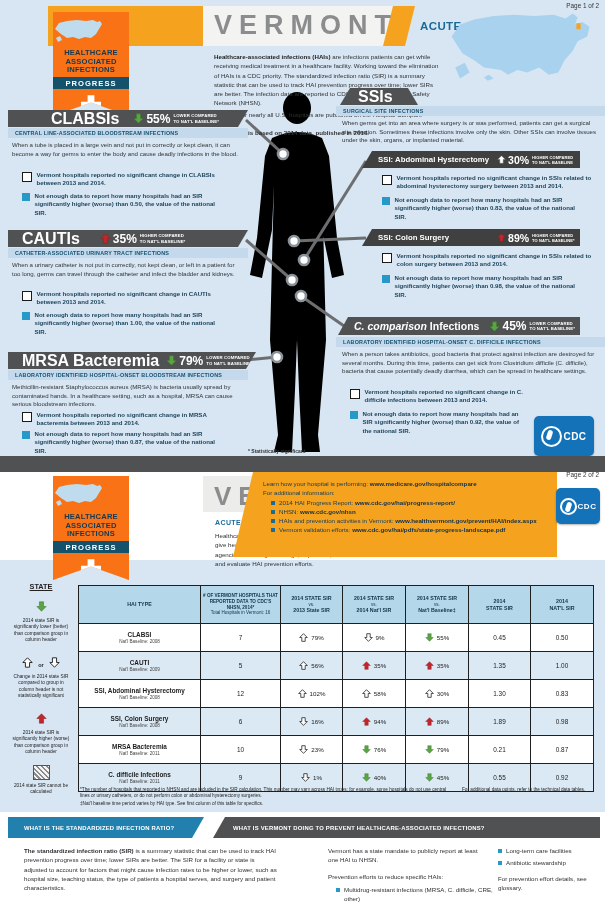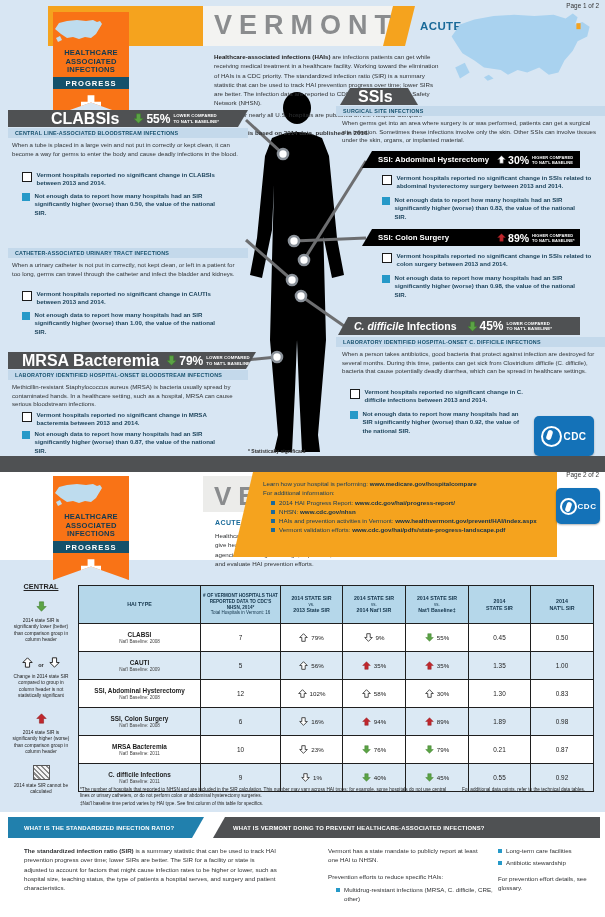--- a/index.html
+++ b/index.html
@@ -23,21 +23,21 @@
   .badge .mapbox{margin:5px auto 2px;width:52px;height:26px;}
   .badge .bt{font-size:7.6px;font-weight:bold;color:#123a52;text-align:center;line-height:1.15;letter-spacing:.2px;}
   .badge .band{margin-top:2px;background:#14516b;color:#fff;font-size:7.6px;font-weight:bold;
                text-align:center;letter-spacing:1px;padding:1.5px 0;}
   .cross{width:20px;height:20px;background:#fff;margin:6px auto 0;
          clip-path:polygon(33% 0,67% 0,67% 33%,100% 33%,100% 67%,67% 67%,67% 100%,33% 100%,33% 67%,0 67%,0 33%,33% 33%);}
   
   .secbar{height:17px;background:#4f5153;color:#fff;display:flex;align-items:center;
           clip-path:polygon(0 0,100% 0,calc(100% - 10px) 100%,0 100%);}
   .secbar.rside{clip-path:polygon(10px 0,100% 0,100% 100%,0 100%);}
-  .secbar.maroon{background:#000000;height:17px;}
+  .secbar.maroon{background:#404040;height:17px;}
   .sec-title{font-size:16px;font-weight:bold;white-space:nowrap;}
   .sec-title .it{font-style:italic;}
   .sub-title{font-size:7.8px;font-weight:bold;white-space:nowrap;}
   .pct{font-size:12px;font-weight:bold;margin:0 3px 0 2px;}
   .cmp{font-size:4.3px;font-weight:bold;line-height:1.25;letter-spacing:.1px;}
   .ssitab{height:17px;background:#4f5153;color:#fff;display:flex;align-items:center;
           clip-path:polygon(10px 0,calc(100% - 10px) 0,100% 100%,0 100%);}
   .strip{background:#c4d9eb;color:#17516e;font-size:5.4px;font-weight:bold;
          padding:2px 0 1.5px 7px;letter-spacing:.2px;white-space:nowrap;}
   .para{font-size:6.1px;color:#303335;line-height:1.4;}
@@ -171,20 +171,28 @@
   <div class="abs para" style="left:12px;top:141px;width:230px;">When a tube is placed in a large vein and not put in correctly or kept clean, it can become a way for germs to enter the body and cause deadly infections in the blood.</div>
   <div class="abs blt" style="left:22px;top:171px;width:212px;">
     <span class="ic chk"></span>
       <span class="tx">Vermont hospitals reported no significant change in CLABSIs between 2013 and 2014.</span>
     </div>
   <div class="abs blt" style="left:22px;top:192px;width:205px;">
     <span class="ic bsq"></span>
       <span class="tx">Not enough data to report how many hospitals had an SIR significantly higher (worse) than 0.50, the value of the national SIR.</span>
     </div>
 
+  <div class="abs secbar" style="left:8px;top:230px;width:240px;">
+    <span class="sec-title" style="margin-left:14px;">CAUTIs</span>
+    <svg class="arr md a-up" style="margin-left:20px;" viewBox="0 0 20 20">
+        <path d="M10 1.5 L18.5 10 H13.8 V18.5 H6.2 V10 H1.5 Z"></path>
+      </svg>
+    <span class="pct">35%</span>
+    <span class="cmp"><span>HIGHER COMPARED</span><br><span>TO NAT'L BASELINE*</span></span>
+  </div>
   <div class="abs strip" style="left:8px;top:248px;width:233px;">CATHETER-ASSOCIATED URINARY TRACT INFECTIONS</div>
   <div class="abs para" style="left:12px;top:261px;width:230px;">When a urinary catheter is not put in correctly, not kept clean, or left in a patient for too long, germs can travel through the catheter and infect the bladder and kidneys.</div>
   <div class="abs blt" style="left:22px;top:290px;width:212px;">
     <span class="ic chk"></span>
       <span class="tx">Vermont hospitals reported no significant change in CAUTIs between 2013 and 2014.</span>
     </div>
   <div class="abs blt" style="left:22px;top:311px;width:205px;">
     <span class="ic bsq"></span>
       <span class="tx">Not enough data to report how many hospitals had an SIR significantly higher (worse) than 1.00, the value of the national SIR.</span>
     </div>
@@ -244,21 +252,21 @@
   <div class="abs blt" style="left:382px;top:252px;width:214px;">
     <span class="ic chk"></span>
       <span class="tx">Vermont hospitals reported no significant change in SSIs related to colon surgery between 2013 and 2014.</span>
     </div>
   <div class="abs blt" style="left:382px;top:274px;width:200px;">
     <span class="ic bsq"></span>
       <span class="tx">Not enough data to report how many hospitals had an SIR significantly higher (worse) than 0.98, the value of the national SIR.</span>
     </div>
 
   <div class="abs secbar rside" style="left:338px;top:317px;width:242px;height:18px;">
-    <span class="sec-title" style="margin-left:16px;font-size:10.5px;"><span class="it">C. difficile</span><span> Infections</span></span>
+    <span class="sec-title" style="margin-left:16px;font-size:10.5px;"><span class="it">C. comparison</span><span> Infections</span></span>
     <svg class="arr md a-dn" style="margin-left:10px;" viewBox="0 0 20 20">
         <path d="M10 18.5 L1.5 10 H6.2 V1.5 H13.8 V10 H18.5 Z"></path>
       </svg>
     <span class="pct">45%</span>
     <span class="cmp"><span>LOWER COMPARED</span><br><span>TO NAT'L BASELINE*</span></span>
   </div>
   <div class="abs strip" style="left:336px;top:337px;width:262px;">LABORATORY IDENTIFIED HOSPITAL-ONSET C. DIFFICILE INFECTIONS</div>
   <div class="abs para" style="left:342px;top:350px;width:256px;">When a person takes antibiotics, good bacteria that protect against infection are destroyed for several months. During this time, patients can get sick from Clostridium difficile (C. difficile), bacteria that cause potentially deadly diarrhea, which can be spread in healthcare settings.</div>
   <div class="abs blt" style="left:350px;top:388px;width:178px;">
     <span class="ic chk"></span>
@@ -314,21 +322,21 @@
         <span><span>Vermont validation efforts:</span> <b>www.cdc.gov/hai/pdfs/state-progress-landscape.pdf</b></span>
         </div>
     </div>
   </div>
   <div class="abs cdclogo" style="left:556px;top:488px;width:44px;height:36px;">
     <span class="ring" style="width:13px;height:13px;"></span>
       <span class="cdctxt" style="font-size:8px;">CDC</span>
   </div>
 
   <div class="abs legend">
-    <div class="lt">CENTRAL</div>
+    <div class="lt">STATE</div>
     <svg class="arr md a-dn" viewBox="0 0 20 20">
         <path d="M10 18.5 L1.5 10 H6.2 V1.5 H13.8 V10 H18.5 Z"></path>
       </svg>
     <div class="cap">2014 state SIR is significantly lower (better) than comparison group in column header</div>
     <div>
       <svg class="arr md a-ns" viewBox="0 0 20 20">
           <path d="M10 1.5 L18.5 10 H13.8 V18.5 H6.2 V10 H1.5 Z"></path>
         </svg>
       <span class="or">or</span>
       <svg class="arr md a-ns" viewBox="0 0 20 20">

